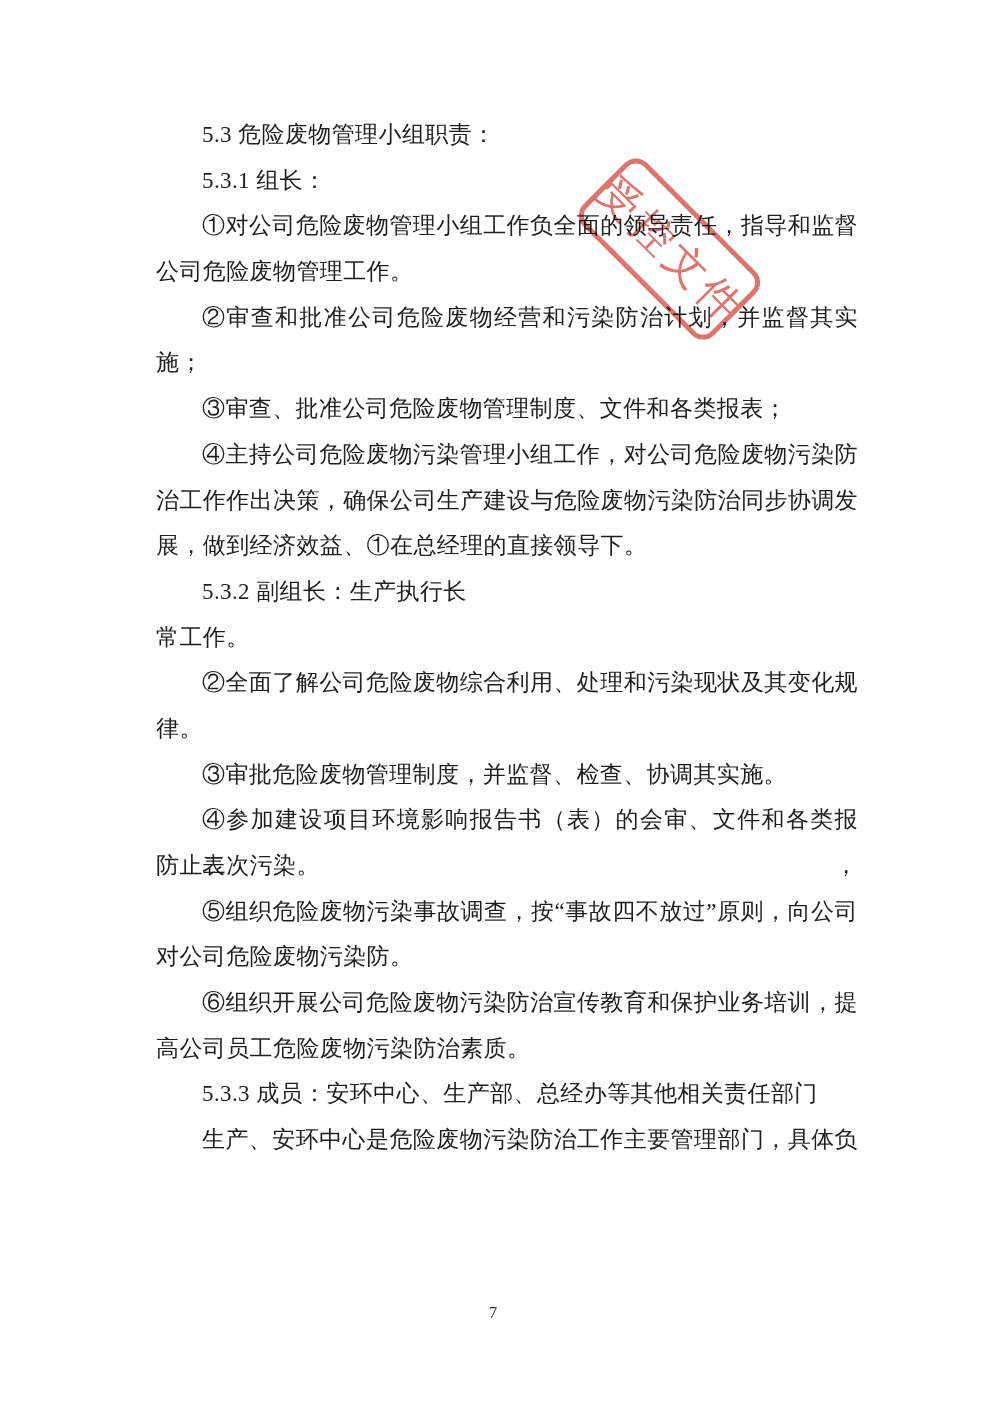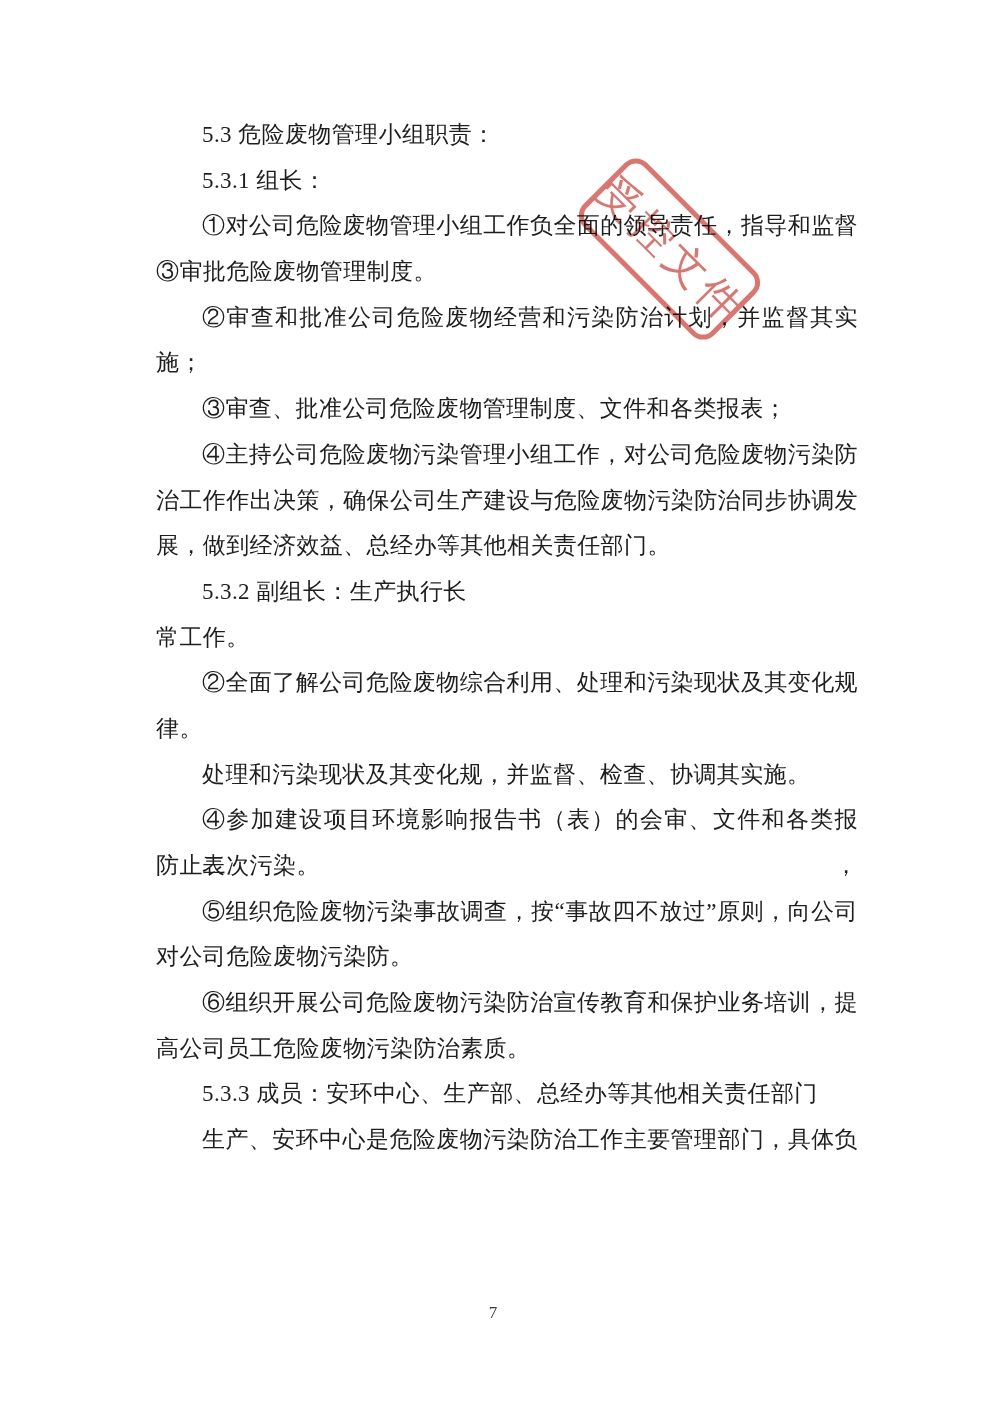--- a/index.html
+++ b/index.html
@@ -75,32 +75,32 @@
 </style>
 </head>
 <body>
 
 <div class="page">
 
   <div class="text-column">
       <p class="line indent">5.3 危险废物管理小组职责：</p>
       <p class="line indent">5.3.1 组长：</p>
       <p class="line indent fill">①对公司危险废物管理小组工作负全面的领导责任，指导和监督</p>
-      <p class="line">③审批危险废物管理制度。</p>
+      <p class="line">公司危险废物管理工作。</p>
       <p class="line indent fill">②审查和批准公司危险废物经营和污染防治计划，并监督其实</p>
       <p class="line">施；</p>
       <p class="line indent">③审查、批准公司危险废物管理制度、文件和各类报表；</p>
       <p class="line indent fill">④主持公司危险废物污染管理小组工作，对公司危险废物污染防</p>
       <p class="line fill">治工作作出决策，确保公司生产建设与危险废物污染防治同步协调发</p>
-      <p class="line">展，做到经济效益、总经办等其他相关责任部门。</p>
+      <p class="line">展，做到经济效益、①在总经理的直接领导下。</p>
       <p class="line indent">5.3.2 副组长：生产执行长</p>
       <p class="line">常工作。</p>
       <p class="line indent fill">②全面了解公司危险废物综合利用、处理和污染现状及其变化规</p>
       <p class="line">律。</p>
-      <p class="line indent">处理和污染现状及其变化规，并监督、检查、协调其实施。</p>
+      <p class="line indent">③审批危险废物管理制度，并监督、检查、协调其实施。</p>
       <p class="line indent fill">④参加建设项目环境影响报告书（表）的会审、文件和各类报表，</p>
       <p class="line">防止二次污染。</p>
       <p class="line indent fill">⑤组织危险废物污染事故调查，按“事故四不放过”原则，向公司</p>
       <p class="line">对公司危险废物污染防。</p>
       <p class="line indent fill">⑥组织开展公司危险废物污染防治宣传教育和保护业务培训，提</p>
       <p class="line">高公司员工危险废物污染防治素质。</p>
       <p class="line indent">5.3.3 成员：安环中心、生产部、总经办等其他相关责任部门</p>
       <p class="line indent fill">生产、安环中心是危险废物污染防治工作主要管理部门，具体负</p>
     </div>
 

